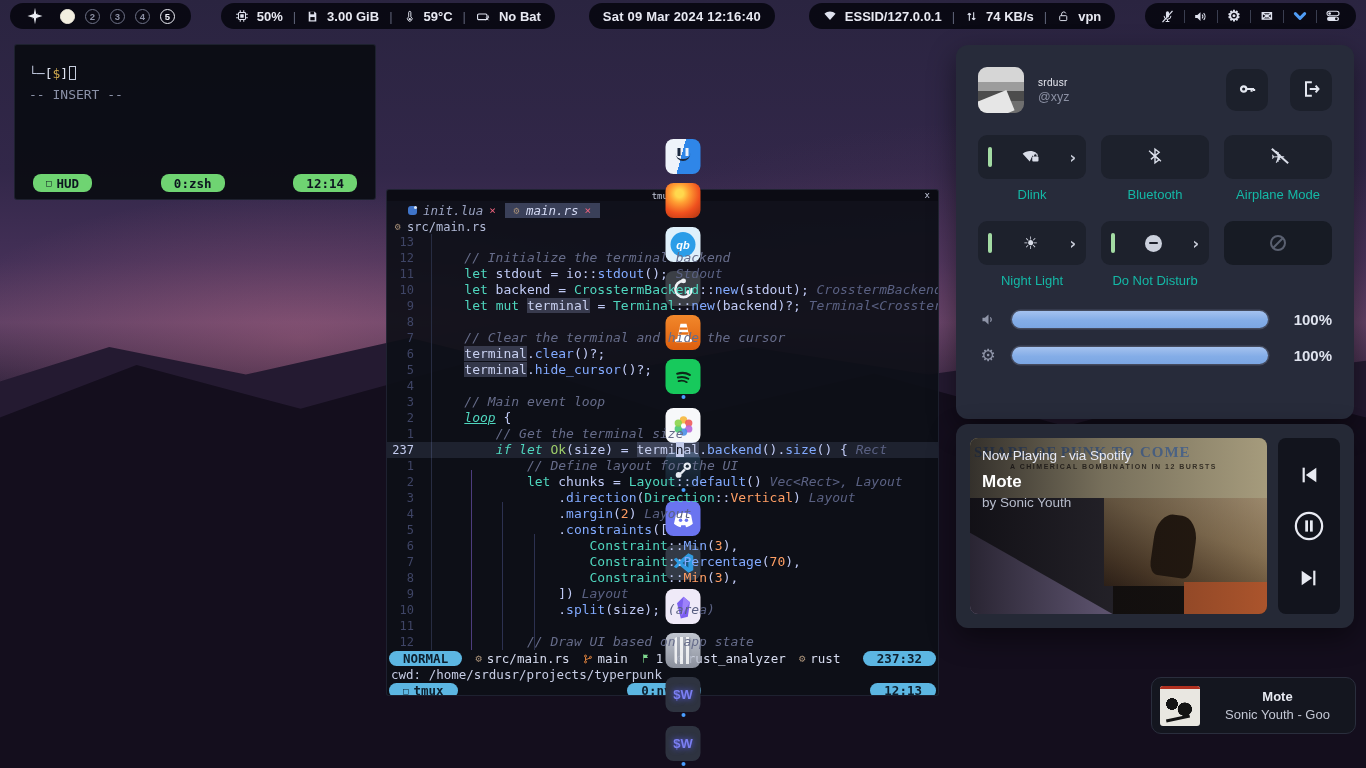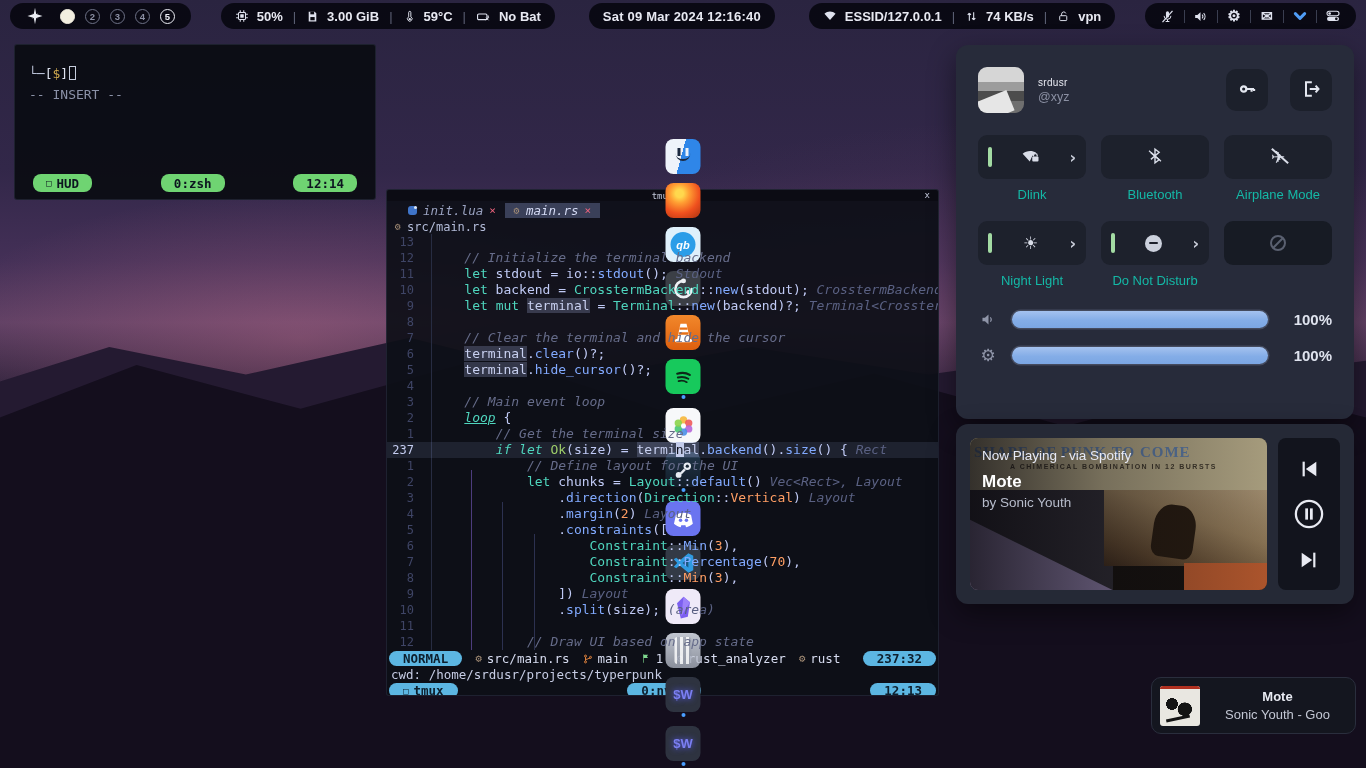--- a/index.html
+++ b/index.html
@@ -127,21 +127,21 @@
   .blocked{width:16px;height:16px;border-radius:50%;border:2px solid #5a6070;position:relative;}
   .blocked::after{content:"";position:absolute;left:-1px;top:5px;width:14px;height:2px;background:#5a6070;transform:rotate(-45deg);}
   .srow{display:flex;align-items:center;gap:14px;margin-top:17px;}
   .sic{width:20px;display:flex;justify-content:center;color:#8f95a8;flex:none;font-size:15px;}
   .track{flex:1;height:17px;border-radius:9px;background:#3a4053;padding:0;position:relative;cursor:pointer;
     box-shadow:0 0 0 1.5px #454b5e;}
   .fill{position:absolute;inset:0;border-radius:9px;background:linear-gradient(180deg,#a5c2ef 0%,#84ade7 55%,#7ba6e3 100%);}
   .sval{width:50px;text-align:right;font-size:15px;font-weight:bold;color:#dfe3ee;flex:none;}
 
   
-  .media{position:absolute;left:956px;top:424px;width:398px;height:180px;background:#252936;border-radius:12px;
+  .media{position:absolute;left:956px;top:424px;width:398px;height:204px;background:#252936;border-radius:12px;
     padding:14px;display:flex;gap:11px;box-shadow:0 10px 28px rgba(0,0,0,.45);}
   .art{flex:1;border-radius:8px;position:relative;overflow:hidden;background:#1a1510;}
   .art-band{position:absolute;left:0;top:0;right:0;height:34%;background:#d2c59c;overflow:hidden;}
   .art-t1{font-family:"Liberation Serif",serif;font-weight:bold;font-size:15px;letter-spacing:1px;color:#6f93c4;
     white-space:nowrap;margin:6px 0 0 4px;}
   .art-t2{font-size:7px;font-weight:bold;color:#4a4232;letter-spacing:1.5px;white-space:nowrap;margin:2px 0 0 40px;}
   .art-photo{position:absolute;right:0;top:34%;width:55%;height:50%;
     background:linear-gradient(200deg,#c5ad87 0%,#a98e66 40%,#6e5335 80%,#4a3421 100%);}
   .art-photo::after{content:"";position:absolute;left:30%;top:20%;width:26%;height:70%;background:#2e2012;
     border-radius:40% 40% 20% 20%;transform:rotate(8deg);}

